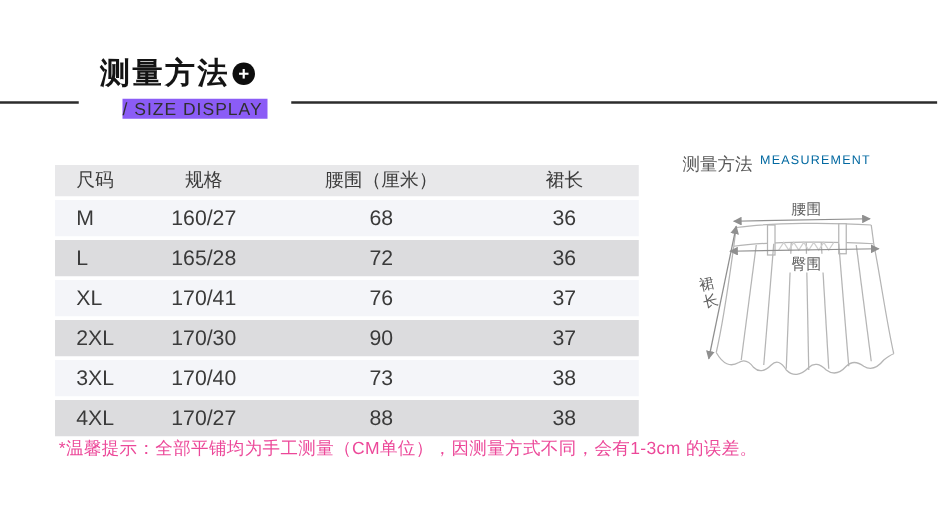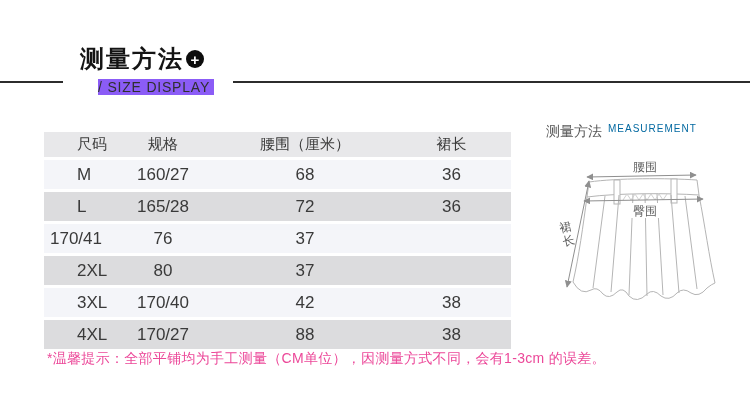--- a/index.html
+++ b/index.html
@@ -76,21 +76,21 @@
   }
   .trow.body {
     height: 29px;
     font-size: 17px;
     color: #3a3a3a;
     margin-bottom: 3px;
   }
   .trow.light { background: #f4f5f9; }
   .trow.dark  { background: #dcdcde; }
   .c { text-align: center; }
-  .c.size { text-align: left; padding-left: 33px; }
+  .c.size { text-align: left; padding-left: 17px; }
 
   
   .measure-title {
     position: absolute;
     left: 546px; top: 123px;
     display: flex;
     align-items: flex-start;
     gap: 6px;
     white-space: nowrap;
   }
@@ -148,33 +148,35 @@
       <div class="c">68</div>
       <div class="c">36</div>
     </div>
     <div class="trow body dark">
       <div class="c size">L</div>
       <div class="c">165/28</div>
       <div class="c">72</div>
       <div class="c">36</div>
     </div>
     <div class="trow body light">
+      <div class="c size">XL</div>
       <div class="c">170/41</div>
       <div class="c">76</div>
       <div class="c">37</div>
     </div>
     <div class="trow body dark">
       <div class="c size">2XL</div>
-      <div class="c">80</div>
+      <div class="c">170/30</div>
+      <div class="c">90</div>
       <div class="c">37</div>
     </div>
     <div class="trow body light">
       <div class="c size">3XL</div>
       <div class="c">170/40</div>
-      <div class="c">42</div>
+      <div class="c">73</div>
       <div class="c">38</div>
     </div>
     <div class="trow body dark">
       <div class="c size">4XL</div>
       <div class="c">170/27</div>
       <div class="c">88</div>
       <div class="c">38</div>
     </div>
   </div>
 

